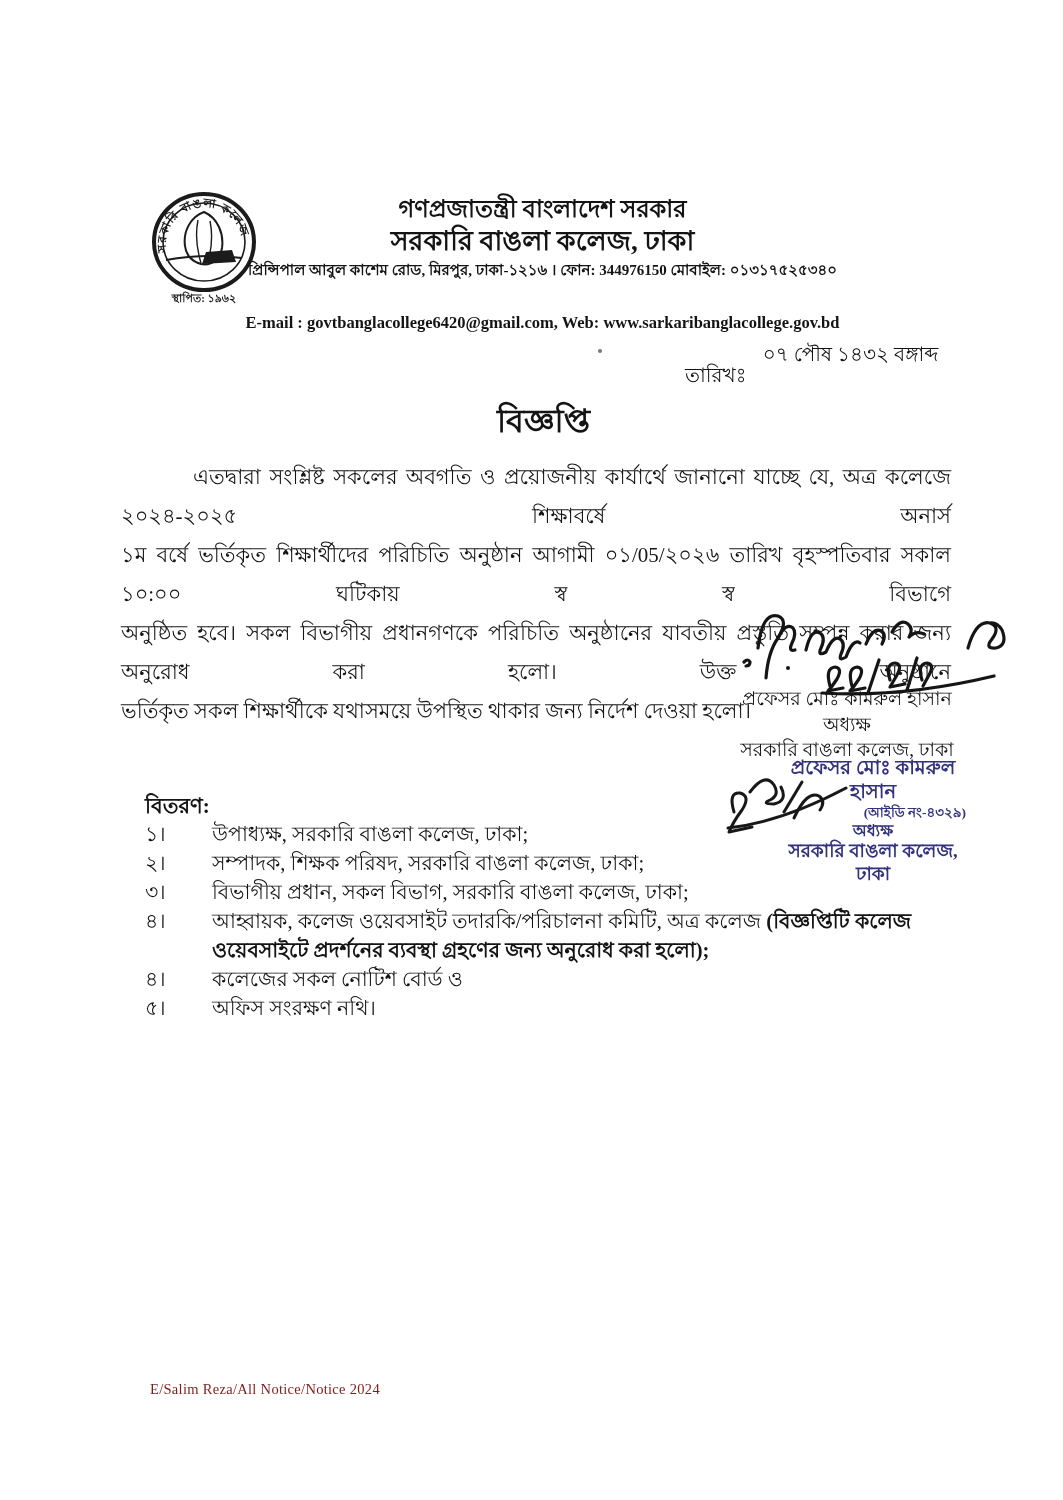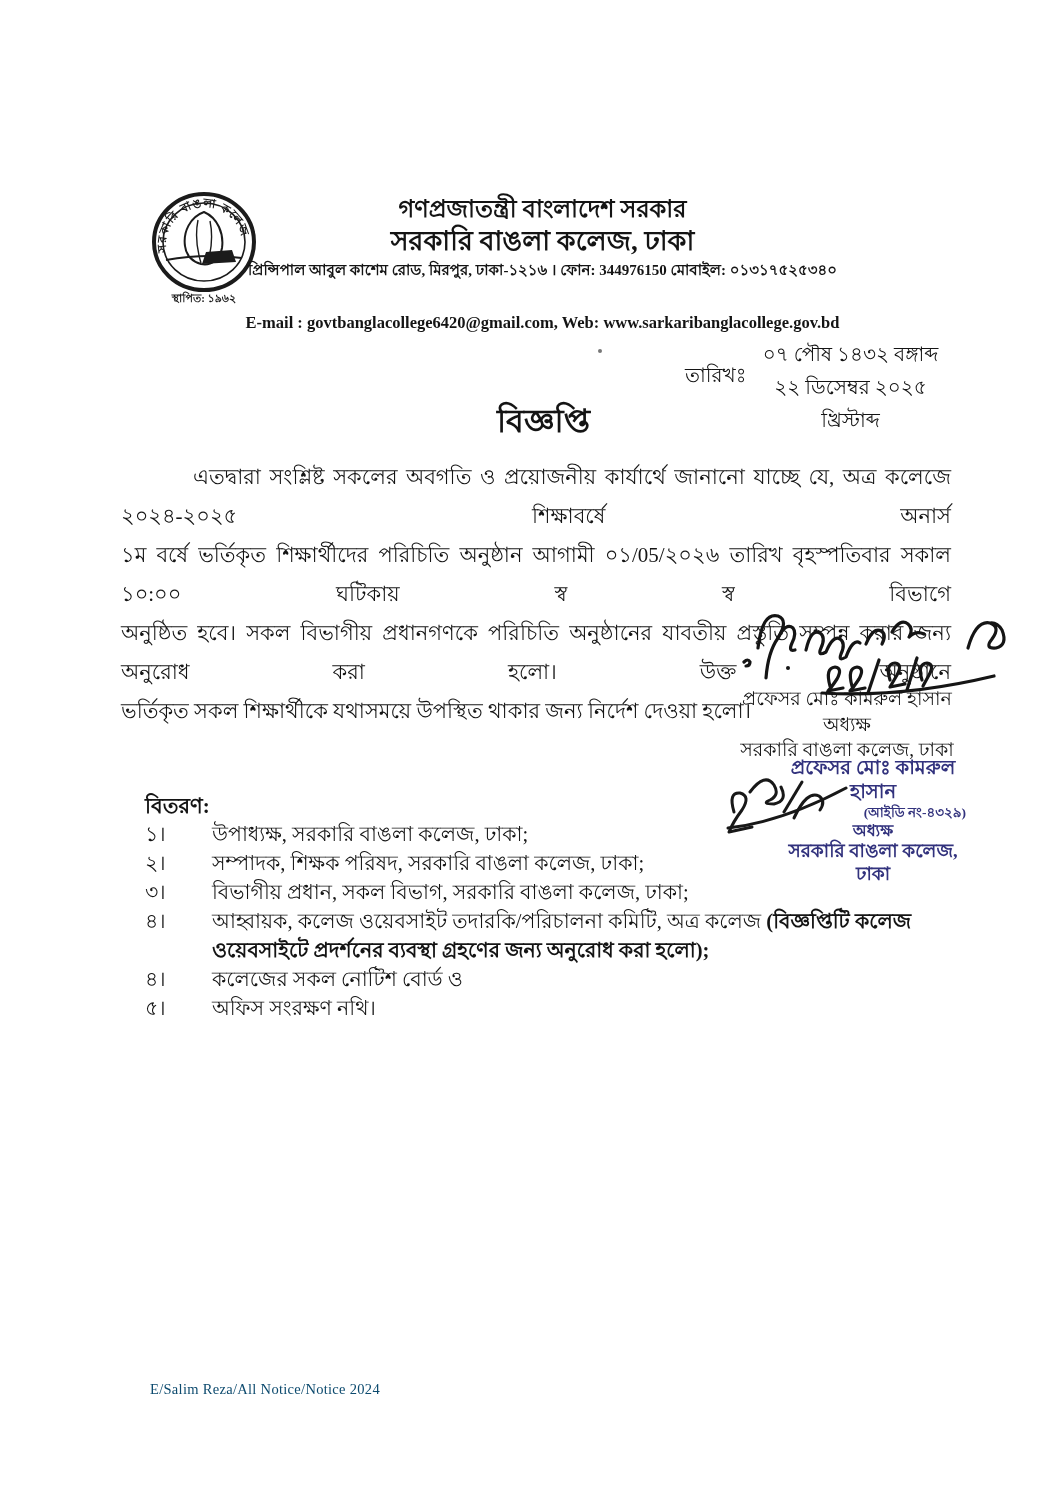--- a/index.html
+++ b/index.html
@@ -43,21 +43,21 @@
   .stamp .s-inst{font-size:18.5px;font-weight:bold;line-height:23px;}
   .stamp-scribble{position:absolute;left:720px;top:760px;width:162px;height:82px;}
   
   .dist-head{position:absolute;left:145px;top:790px;font-size:21px;font-weight:bold;}
   .dist-list{position:absolute;left:145px;top:820px;width:828px;font-size:20.5px;}
   .dist-row{display:flex;align-items:flex-start;line-height:29px;}
   .dist-no{flex:0 0 67px;}
   .dist-text{flex:1;}
   .bold-part{font-weight:bold;}
   
-  .footer{position:absolute;left:150px;top:1381px;font-size:14.5px;color:#0c4a6e;
+  .footer{position:absolute;left:150px;top:1381px;font-size:14.5px;color:#7f1d1d;
     font-family:"Liberation Serif",serif;letter-spacing:.3px;}
   svg{display:block;}
 </style>
 </head>
 <body>
 
 <div class="page">
 
   <svg class="seal" viewBox="0 0 122 118">
     <ellipse cx="58" cy="52" rx="50" ry="48" fill="none" stroke="#1b1b1b" stroke-width="4"></ellipse>
@@ -79,21 +79,20 @@
     <div class="h-college">সরকারি বাঙলা কলেজ, ঢাকা</div>
     <div class="h-address">প্রিন্সিপাল আবুল কাশেম রোড, মিরপুর, ঢাকা-১২১৬ । ফোন: 344976150 মোবাইল: ০১৩১৭৫২৫৩৪০</div>
     <div class="h-contact">E-mail : govtbanglacollege6420@gmail.com, Web: www.sarkaribanglacollege.gov.bd</div>
   </div>
 
   <div class="speck"></div>
 
   <div class="date-label">তারিখঃ</div>
   <div class="date-lines">
     <div>০৭ পৌষ ১৪৩২ বঙ্গাব্দ</div>
-    <div>২২ ডিসেম্বর ২০২৫ খ্রিস্টাব্দ</div>
   </div>
 
   <div class="notice-title">বিজ্ঞপ্তি</div>
 
   <div class="body-text">
     <div class="body-line first">এতদ্বারা সংশ্লিষ্ট সকলের অবগতি ও প্রয়োজনীয় কার্যার্থে জানানো যাচ্ছে যে, অত্র কলেজে ২০২৪-২০২৫ শিক্ষাবর্ষে অনার্স</div>
     <div class="body-line">১ম বর্ষে ভর্তিকৃত শিক্ষার্থীদের পরিচিতি অনুষ্ঠান আগামী ০১/05/২০২৬ তারিখ বৃহস্পতিবার সকাল ১০:০০ ঘটিকায় স্ব স্ব বিভাগে</div>
     <div class="body-line">অনুষ্ঠিত হবে। সকল বিভাগীয় প্রধানগণকে পরিচিতি অনুষ্ঠানের যাবতীয় প্রস্তুতি সম্পন্ন করার জন্য অনুরোধ করা হলো। উক্ত অনুষ্ঠানে</div>
     <div class="body-line last">ভর্তিকৃত সকল শিক্ষার্থীকে যথাসময়ে উপস্থিত থাকার জন্য নির্দেশ দেওয়া হলো।</div>
   </div>

